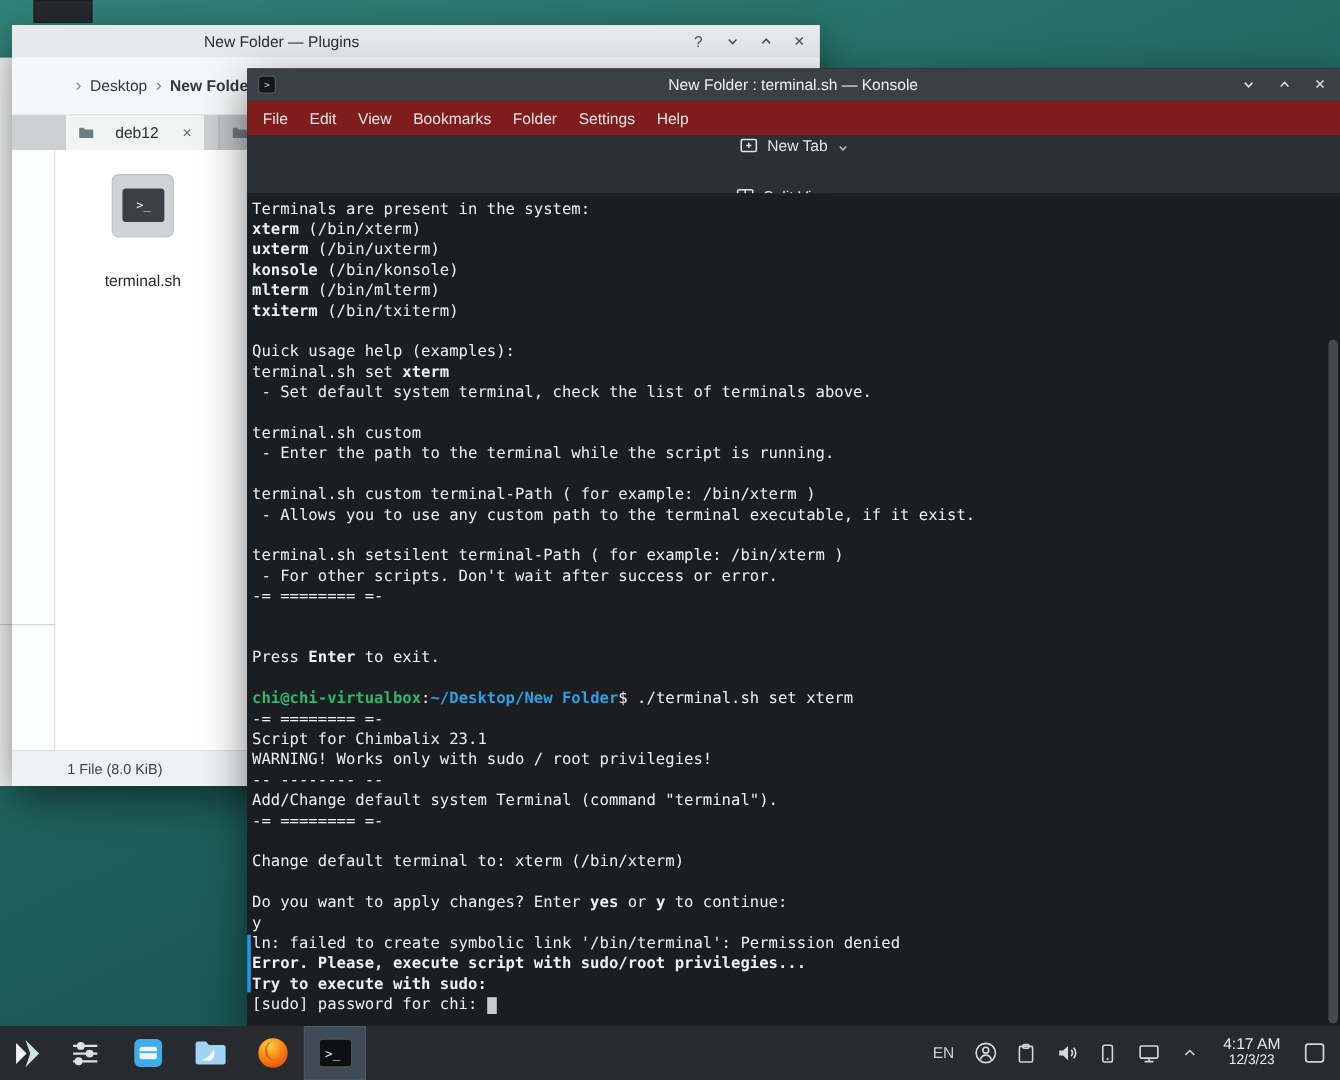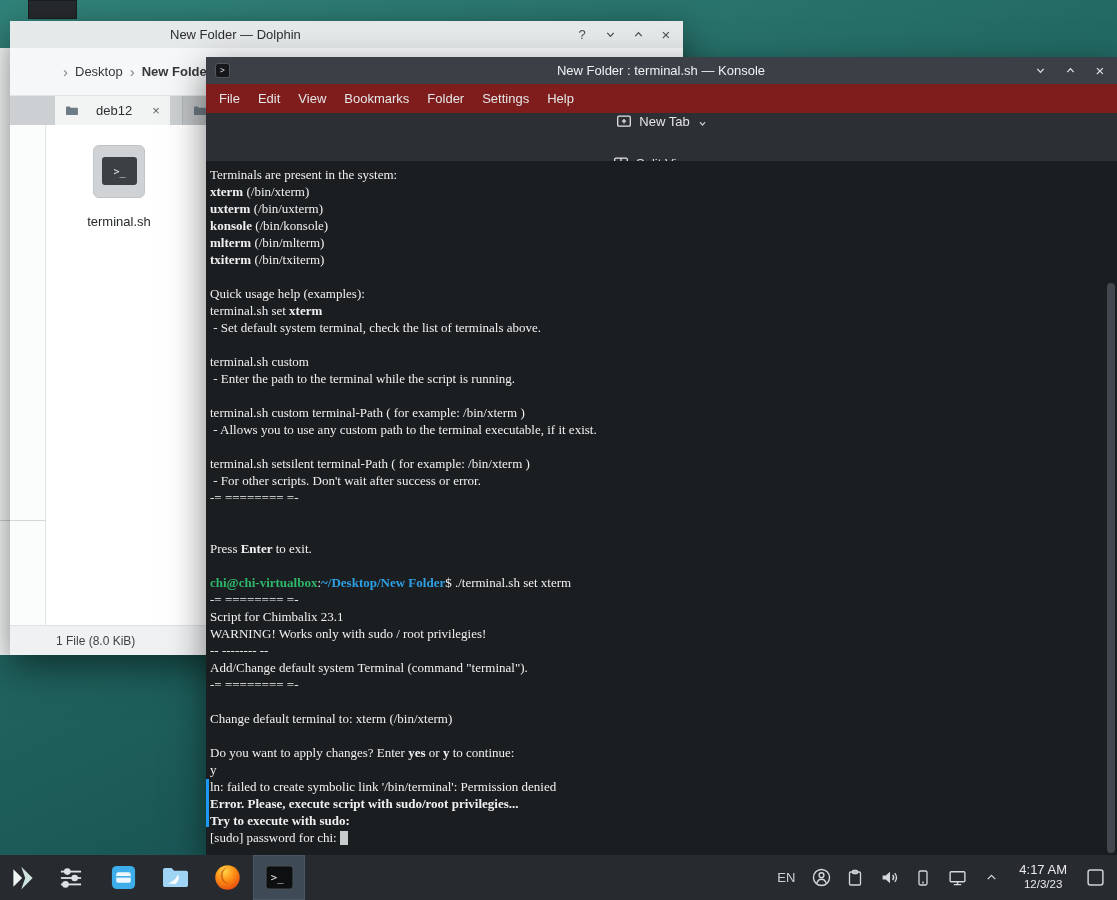--- a/index.html
+++ b/index.html
@@ -30,39 +30,39 @@
   .d-tab { display:flex; align-items:center; gap:18px; padding:0 10px; font-size:13px; color:#2c2f32; }
   .d-tab.active { background:#f2f4f4; }
   .d-tab.inactive { background:#c1c4c6; margin-left:12px; border-left:1px solid #b2b5b7; }
   .tab-close { color:#5c6164; font-size:13px; margin-left:2px; }
   .d-main { position:absolute; top:104px; left:0; right:0; height:500px; background:#ffffff; }
   .d-sidebar { position:absolute; left:0; top:0; width:36px; height:100%; background:#fbfcfc; border-right:1px solid #e0e3e4; }
   .d-sidebar .divider { position:absolute; top:395px; left:0; width:36px; height:1px; background:#d4d7d8; }
   .file-item { position:absolute; left:50px; top:20px; width:118px; text-align:center; }
   .file-icon { width:52px; height:53px; margin:0 auto; background:#cfd3d5; border:1px solid #bfc3c5; border-radius:6px; position:relative; }
   .file-icon-inner { position:absolute; left:8px; top:11px; width:35px; height:28px; background:#3b4045; border-radius:3px; color:#e8eaeb; font-family:"DejaVu Sans Mono", monospace; font-size:10px; display:flex; align-items:center; justify-content:center; }
-  .file-label { margin-top:16px; font-size:13px; color:#26292b; }
+  .file-label { margin-top:28px; font-size:13px; color:#26292b; }
   .d-statusbar { position:absolute; left:0; bottom:0; right:0; height:30px; background:#eff1f2; border-top:1px solid #e0e3e4; display:flex; align-items:center; padding-left:46px; font-size:12px; color:#3f4346; }
 
   
   #konsole { left:206px; top:57px; width:911px; height:798px; z-index:3; background:var(--term-bg, #1b1e21); }
   .k-titlebar { position:relative; height:27px; background:#3b4046; color:#eef0f1; font-size:13px; }
   .k-appicon { position:absolute; left:9px; top:6px; width:15px; height:15px; background:#15171a; border:1px solid #52575c; border-radius:3px; color:#cfd3d5; font-family:"DejaVu Sans Mono", monospace; font-size:8px; line-height:13px; text-align:center; }
   .k-title { position:absolute; left:0; right:1px; text-align:center; line-height:27px;border-radius:11px; }
   .k-buttons { position:absolute; right:8px; top:0; height:27px; display:flex; align-items:center; gap:12px; color:#dfe2e4; }
   .k-menubar { height:29px; background:#7f1d1d; display:flex; align-items:center; padding-left:4px; }
   .k-menu-item { padding:0 9px; font-size:13px; color:#e4e6e7; line-height:29px; cursor:default; }
   .k-toolbar { height:48px; background:#2c3035; display:flex; align-items:center; padding:0 14px; gap:26px;flex-direction:column; }
   .k-tool-btn { display:flex; align-items:center; gap:7px; color:#e2e4e6; font-size:13px; }
   .k-tool-btn.disabled { color:#fdba74; }
   .k-tool-right { margin-left:auto; display:flex; gap:30px; }
   .chev-sm { opacity:.85; margin-left:1px; position:relative; top:2px; }
 
   .k-terminal { position:absolute; top:104px; left:0; right:0; bottom:0; background:var(--term-bg, #1b1e21); padding:5px 14px 0 4px; font-family:"DejaVu Sans Mono", monospace; font-size:13px; line-height:17px; color:var(--term-fg, #eff0f0); white-space:pre; overflow:hidden; }
-  .tline { height:17px;font-family:Liberation Serif, serif; }
+  .tline { height:17px; }
   .tline .b { font-weight:bold; }
   .tline .c-green { color:var(--term-green, #2eb86b); }
   .tline .c-blue { color:var(--term-blue, #2f9fe4); }
   .cursor { display:inline-block; width:8px; height:14px; background:#c9cccd; vertical-align:text-bottom; }
   .k-scrollbar { position:absolute; right:2px; top:104px; bottom:2px; width:8px; }
   .k-scroll-thumb { position:absolute; left:0; width:8px; top:122px; bottom:0; background:#42484e; border-radius:4px; }
   .k-output-marker { position:absolute; left:0; top:722px; width:3px; height:48px; background:var(--accent, #1d99f3); }
 
   
   #taskbar { position:absolute; left:0; bottom:0; width:100%; height:45px; background:#272b2f; z-index:5; display:flex; align-items:center; }
@@ -79,21 +79,21 @@
 </head>
 <body>
 
 <div id="bg-frag"></div>
 <div id="bg-strip">
   <div class="h-line"></div>
 </div>
 
 <div id="dolphin" class="window">
   <div class="d-titlebar">
-    <span class="d-title">New Folder — Dolphin</span>
+    <span class="d-title">New Folder — Plugins</span>
     <div class="d-buttons">
       <span class="tb-btn">?</span>
       <span class="tb-btn">
           <svg width="11" height="11" viewBox="0 0 12 12" fill="none" stroke="currentColor" stroke-width="1.4">
             <path d="M2.5 4.2 6 8 9.5 4.2"></path>
           </svg>
         </span>
       <span class="tb-btn">
           <svg width="11" height="11" viewBox="0 0 12 12" fill="none" stroke="currentColor" stroke-width="1.4">
             <path d="M2.5 7.8 6 4 9.5 7.8"></path>

